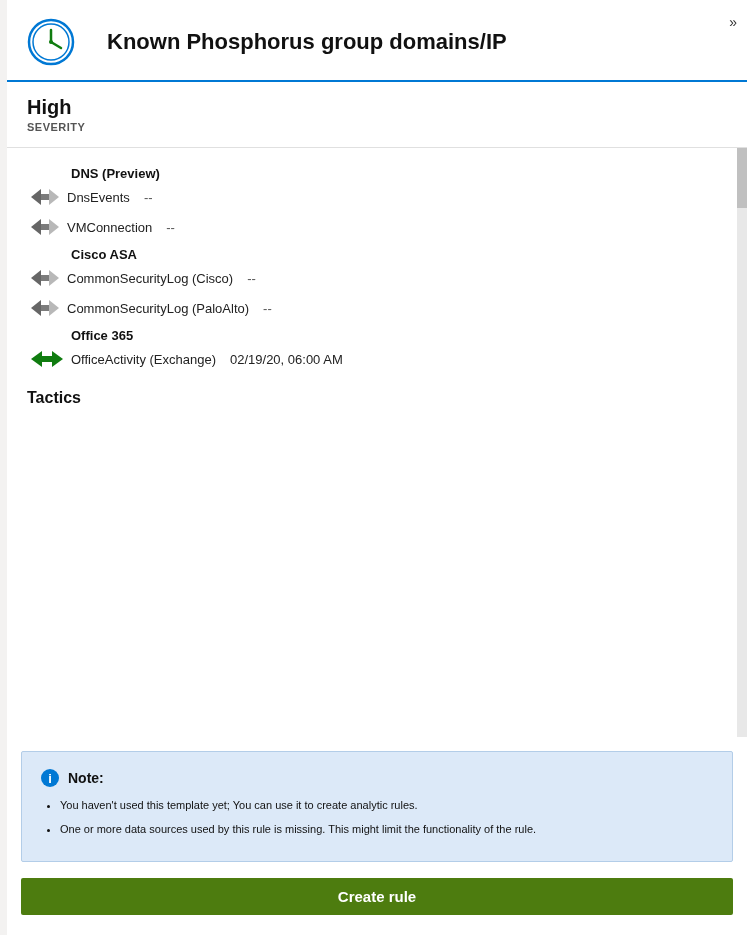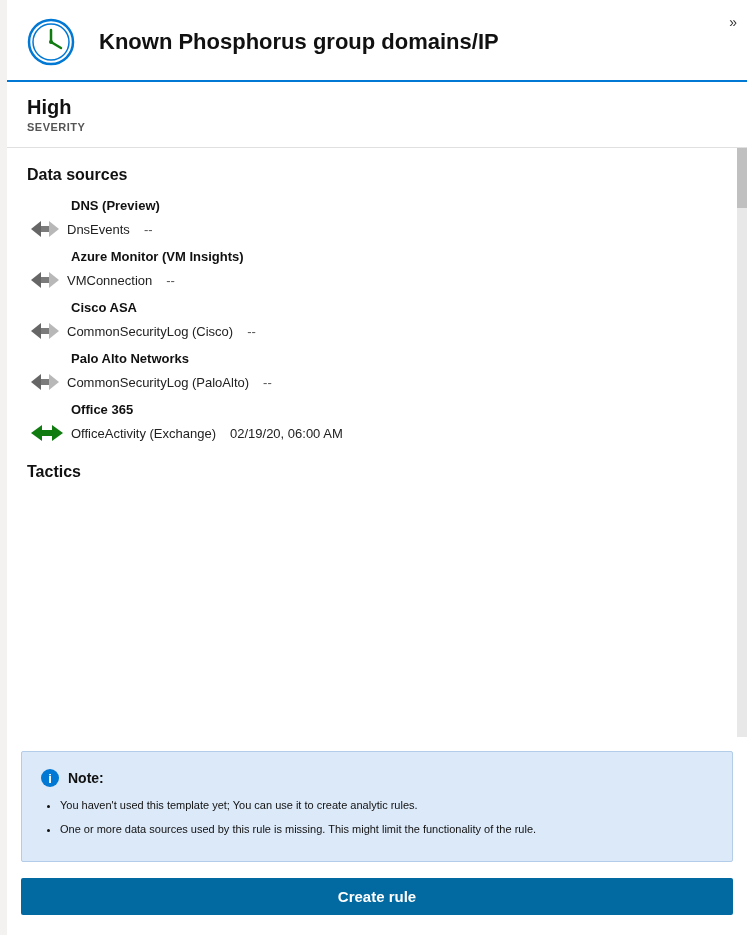--- a/index.html
+++ b/index.html
@@ -25,21 +25,21 @@
       right: 10px;
       color: #333;
       font-size: 14px;
       cursor: pointer;
     }
     .header {
       display: flex;
       align-items: center;
       padding: 18px 20px 14px 20px;
       border-bottom: 2px solid #0078d4;
-      gap: 24px;
+      gap: 32px;
     }
     .header-icon {
       width: 48px;
       height: 48px;
       flex-shrink: 0;
     }
     .header-title {
       font-size: 22px;
       font-weight: 700;
       color: #111;
@@ -168,21 +168,21 @@
       padding-left: 20px;
     }
     .note-list li {
       font-size: 11px;
       color: #111;
       margin-bottom: 8px;
       line-height: 1.4;
     }
     .create-rule-btn {
       display: inline-block;
-      background: #0369a1;
+      background: #4d7c0f;
       color: #fff;
       font-size: 15px;
       font-weight: 600;
       padding: 10px 24px;
       border: none;
       border-radius: 2px;
       cursor: pointer;
       margin: 0 14px 20px 14px;
     }
     
@@ -218,38 +218,36 @@
     <div class="meta-item">
       <span class="meta-value">High</span>
       <span class="meta-label">SEVERITY</span>
     </div>
     <div class="meta-divider"></div>
   </div>
 
   <div class="content-area">
     <div class="scrollable">
 
-      <div class="section-title">Data sources</div>
 
       <div class="datasource-group">
         <div class="datasource-group-name">DNS (Preview)</div>
         <div class="datasource-row">
           <span style="display:inline-flex;align-items:center;">
             <svg width="28" height="20" viewBox="0 0 28 20" xmlns="http://www.w3.org/2000/svg">
               <polygon points="0,10 10,2 10,7 18,7 18,13 10,13 10,18" fill="#666"></polygon>
               <polygon points="28,10 18,2 18,7 10,7 10,13 18,13 18,18" fill="#888" opacity="0.6"></polygon>
             </svg>
           </span>
           <span class="ds-name">DnsEvents</span>
           <span class="ds-separator">--</span>
         </div>
       </div>
 
       <div class="datasource-group">
-        <div class="datasource-group-name">Azure Monitor (VM Insights)</div>
         <div class="datasource-row">
           <span style="display:inline-flex;align-items:center;">
             <svg width="28" height="20" viewBox="0 0 28 20" xmlns="http://www.w3.org/2000/svg">
               <polygon points="0,10 10,2 10,7 18,7 18,13 10,13 10,18" fill="#666"></polygon>
               <polygon points="28,10 18,2 18,7 10,7 10,13 18,13 18,18" fill="#888" opacity="0.6"></polygon>
             </svg>
           </span>
           <span class="ds-name">VMConnection</span>
           <span class="ds-separator">--</span>
         </div>
@@ -263,21 +261,20 @@
               <polygon points="0,10 10,2 10,7 18,7 18,13 10,13 10,18" fill="#666"></polygon>
               <polygon points="28,10 18,2 18,7 10,7 10,13 18,13 18,18" fill="#888" opacity="0.6"></polygon>
             </svg>
           </span>
           <span class="ds-name">CommonSecurityLog (Cisco)</span>
           <span class="ds-separator">--</span>
         </div>
       </div>
 
       <div class="datasource-group">
-        <div class="datasource-group-name">Palo Alto Networks</div>
         <div class="datasource-row">
           <span style="display:inline-flex;align-items:center;">
             <svg width="28" height="20" viewBox="0 0 28 20" xmlns="http://www.w3.org/2000/svg">
               <polygon points="0,10 10,2 10,7 18,7 18,13 10,13 10,18" fill="#666"></polygon>
               <polygon points="28,10 18,2 18,7 10,7 10,13 18,13 18,18" fill="#888" opacity="0.6"></polygon>
             </svg>
           </span>
           <span class="ds-name">CommonSecurityLog (PaloAlto)</span>
           <span class="ds-separator">--</span>
         </div>

